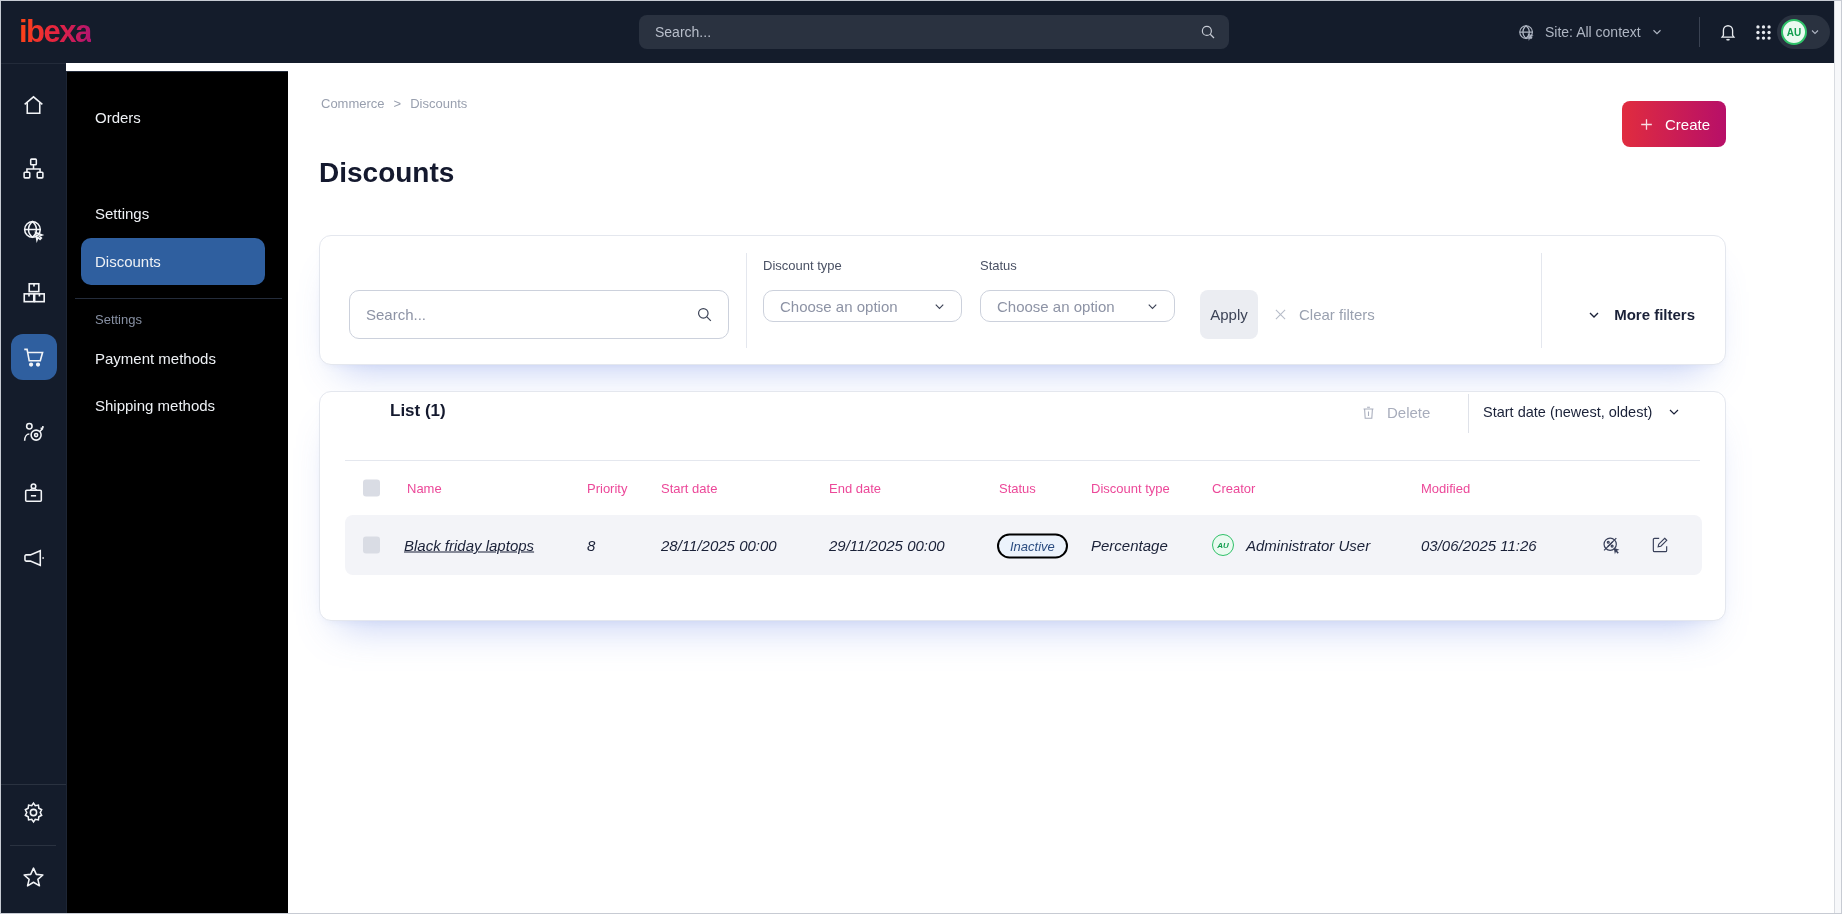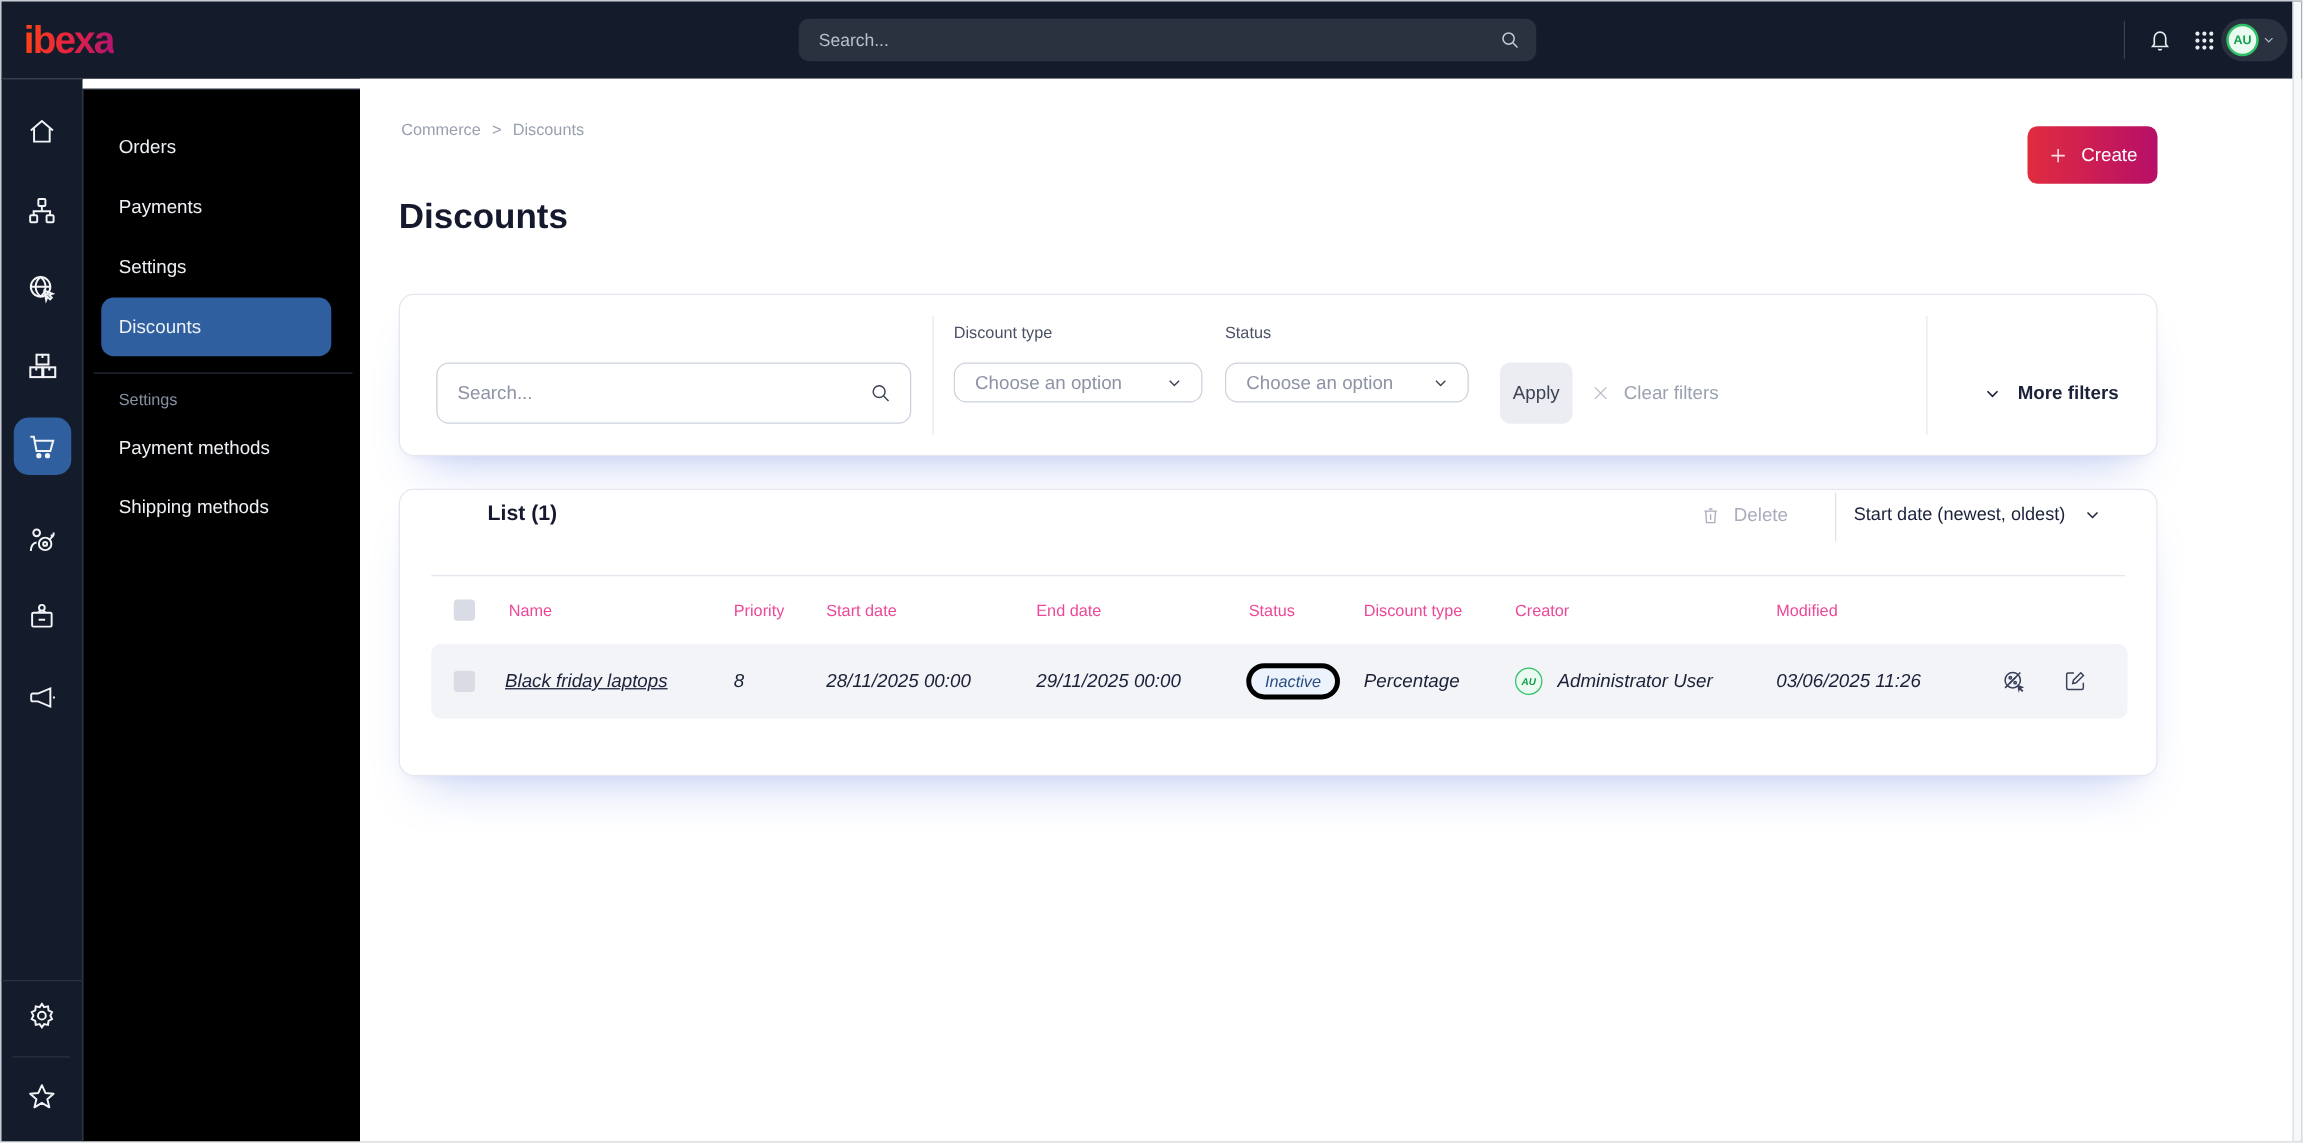--- a/index.html
+++ b/index.html
@@ -87,21 +87,21 @@
   .sort-btn { position:absolute; left:1163px; top:0; height:40px; background:transparent; border:0;
           display:flex; align-items:center; gap:14px; font-size:14.5px; color:#1a2138; cursor:pointer; font-family:inherit; }
   .list-hr { position:absolute; left:25px; right:25px; top:68px; height:1px; background:#e4e7ee; }
   .thead { position:absolute; left:25px; top:69px; width:1357px; height:54px; }
   .thead .col { position:absolute; top:50%; transform:translateY(-50%); font-size:13px; color:#ec4899; }
   .checkbox { position:absolute; width:17px; height:17px; border-radius:3px; background:#d9dce4;
           top:50%; transform:translateY(-50%); cursor:pointer; }
   .trow { position:absolute; left:25px; top:123px; width:1357px; height:60px; background:#f3f4f8; border-radius:8px; }
   .trow .cell { position:absolute; top:50%; transform:translateY(-50%); font-size:15px; color:#1a2138; white-space:nowrap;font-style:italic; }
   .name-link { text-decoration:underline; color:#1a2138; cursor:pointer; }
-  .badge { border:4px solid #000000; background:#ecf3fc; color:#2a4c80; font-size:13px;
+  .badge { border:2px solid #000000; background:#ecf3fc; color:#2a4c80; font-size:13px;
           padding:3px 11px; border-radius:999px; }
   .avatar-row { width:22px; height:22px; border-radius:50%; background:#eafaf0; border:1.5px solid #2fc168;
           color:#119e4e; font-size:8px; font-weight:bold; display:flex; align-items:center; justify-content:center; }
   .row-icon-btn { position:absolute; top:50%; transform:translateY(-50%); width:28px; height:28px; border:0;
           background:transparent; color:#39405a; cursor:pointer; display:flex; align-items:center; justify-content:center; }
 
   .scroll-strip { position:absolute; right:0; top:0; width:7px; height:914px; background:#f7f8fa; border-left:1px solid #d9dce1; }
 </style>
 </head>
 <body>
@@ -114,20 +114,35 @@
     <div class="global-search">
       <input type="text" placeholder="Search..." style="">
       <span class="icon">
         <svg width="18" height="18" viewBox="0 0 24 24" fill="none" stroke="currentColor" stroke-width="1.6" style="color:#c6cbd4">
           <circle cx="10.5" cy="10.5" r="6"></circle>
             <path d="M15 15l5 5"></path>
         </svg>
       </span>
     </div>
 
+    <div class="site-context">
+      <span class="icon">
+        <svg width="19" height="19" viewBox="0 0 24 24" fill="none" stroke="currentColor" stroke-width="1.5">
+          <circle cx="11.5" cy="11.5" r="8"></circle>
+            <path d="M3.5 11.5h16M11.5 3.5c-2.6 2.1-4.1 4.8-4.1 8s1.5 5.9 4.1 8c2.6-2.1 4.1-4.8 4.1-8s-1.5-5.9-4.1-8z"></path>
+          <path d="M14.5 14.5l4.5 1.7-1.9.8 1.5 1.5-1 1-1.5-1.5-.8 1.9z"></path>
+        </svg>
+      </span>
+      <span>Site: All context</span>
+      <span class="icon">
+        <svg width="14" height="14" viewBox="0 0 24 24" fill="none" stroke="currentColor" stroke-width="2">
+            <path d="M6 9l6 6 6-6"></path>
+          </svg>
+      </span>
+    </div>
 
     <div class="tb-vdiv"></div>
 
     <button class="tb-btn tb-bell">
       <span class="icon">
         <svg width="20" height="20" viewBox="0 0 24 24" fill="none" stroke="currentColor" stroke-width="1.6">
           <path d="M6.5 16v-6a5.5 5.5 0 1 1 11 0v6l1.6 2.2H4.9L6.5 16z"></path>
             <path d="M10.4 20.5a1.8 1.8 0 0 0 3.2 0"></path>
         </svg>
       </span>
@@ -252,21 +267,20 @@
       <span class="icon">
         <svg width="25" height="25" viewBox="0 0 24 24" fill="none" stroke="currentColor" stroke-width="1.5" stroke-linejoin="round">
           <path d="M12 3l2.7 6 6.3.6-4.8 4.2 1.5 6.2L12 16.6 6.3 20l1.5-6.2L3 9.6 9.3 9z"></path>
         </svg>
       </span>
     </button>
   </nav>
 
   <nav class="submenu">
     <button class="menu-item" style="top:28px">Orders</button>
-    <button class="menu-item" style="top:76px">Payments</button>
     <button class="menu-item" style="top:124px">Settings</button>
     <button class="menu-item selected-wrap" style="top:166px">Discounts</button>
     <div class="menu-div" style="top:226px"></div>
     <div class="menu-section" style="top:240px">Settings</div>
     <button class="menu-item" style="top:269px">Payment methods</button>
     <button class="menu-item" style="top:316px">Shipping methods</button>
   </nav>
 
   <main class="main"></main>
 

